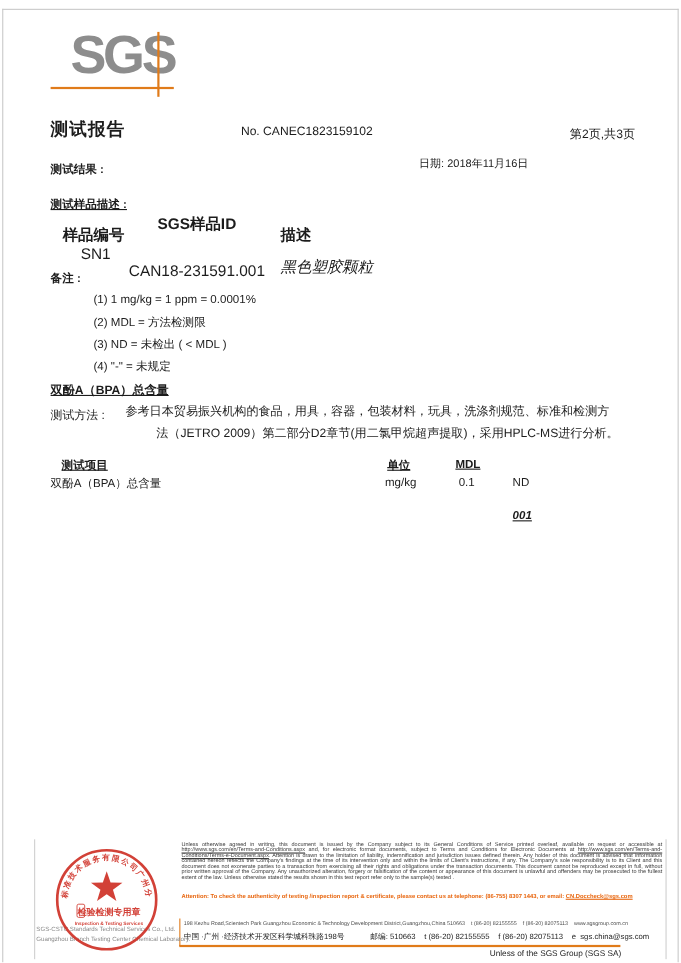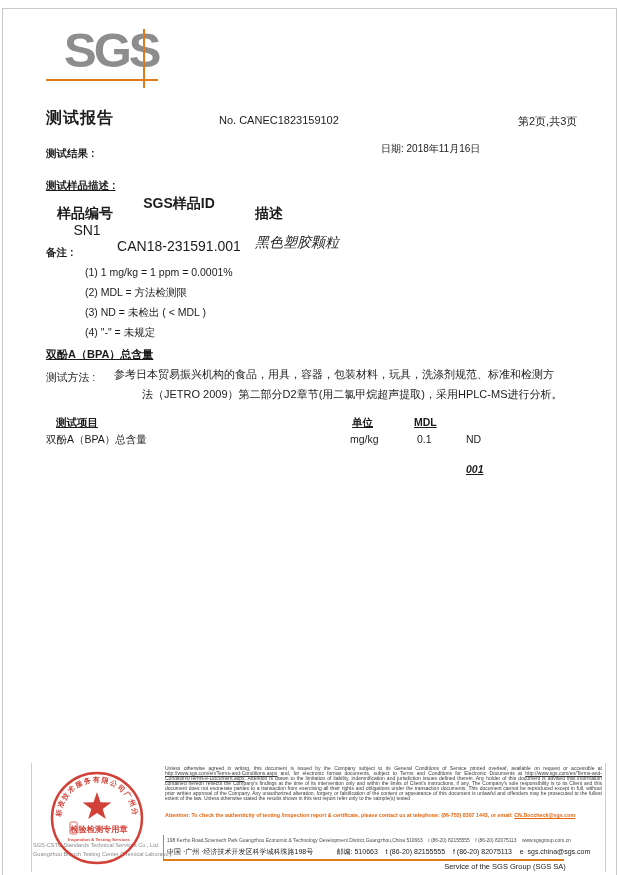--- a/index.html
+++ b/index.html
@@ -95,21 +95,21 @@
 <div class="abs f-vline-r"></div>
 
 <div class="abs legal"><span>Unless otherwise agreed in writing, this document is issued by the Company subject to its General Conditions of Service printed overleaf, available on request or accessible at </span><span class="u">http://www.sgs.com/en/Terms-and-Conditions.aspx</span><span> and, for electronic format documents, subject to Terms and Conditions for Electronic Documents at </span><span class="u">http://www.sgs.com/en/Terms-and-Conditions/Terms-e-Document.aspx</span><span>. Attention is drawn to the limitation of liability, indemnification and jurisdiction issues defined therein. Any holder of this document is advised that information contained hereon reflects the Company's findings at the time of its intervention only and within the limits of Client's instructions, if any. The Company's sole responsibility is to its Client and this document does not exonerate parties to a transaction from exercising all their rights and obligations under the transaction documents. This document cannot be reproduced except in full, without prior written approval of the Company. Any unauthorized alteration, forgery or falsification of the content or appearance of this document is unlawful and offenders may be prosecuted to the fullest extent of the law. Unless otherwise stated the results shown in this test report refer only to the sample(s) tested .</span></div>
 
 <div class="abs attention"><span>Attention: To check the authenticity of testing /inspection report &amp; certificate, please contact us at telephone: (86-755) 8307 1443, or email: </span><span class="u">CN.Doccheck@sgs.com</span></div>
 
 <div class="abs addr-en">198 Kezhu Road,Scientech Park Guangzhou Economic &amp; Technology Development District,Guangzhou,China 510663    t (86-20) 82155555    f (86-20) 82075113    www.sgsgroup.com.cn</div>
 <div class="abs addr-cn">中国 ·广州 ·经济技术开发区科学城科珠路198号            邮编: 510663    t (86-20) 82155555    f (86-20) 82075113    e  sgs.china@sgs.com</div>
 <div class="abs f-orange-v"></div>
 <div class="abs f-orange-h"></div>
-<div class="abs member">Service of the SGS Group (SGS SA)</div>
+<div class="abs member">Unless of the SGS Group (SGS SA)</div>
 
 <div class="abs company1">SGS-CSTC Standards Technical Services Co., Ltd.</div>
 <div class="abs company2">Guangzhou Branch Testing Center Chemical Laboratory.</div>
 
 <svg class="abs stamp" viewBox="0 0 94 94">
   <defs>
     <path id="arcTop" d="M 11 47 A 36 36 0 1 1 83 47"></path>
   </defs>
   <circle cx="47" cy="47" r="45" fill="none" stroke="#cf3127" stroke-width="2.4"></circle>
   <polygon points="47,21 50.5,31.2 61.3,31.4 52.7,37.9 55.8,48.1 47,42 38.2,48.1 41.3,37.9 32.7,31.4 43.5,31.2" fill="#cf3127"></polygon>

